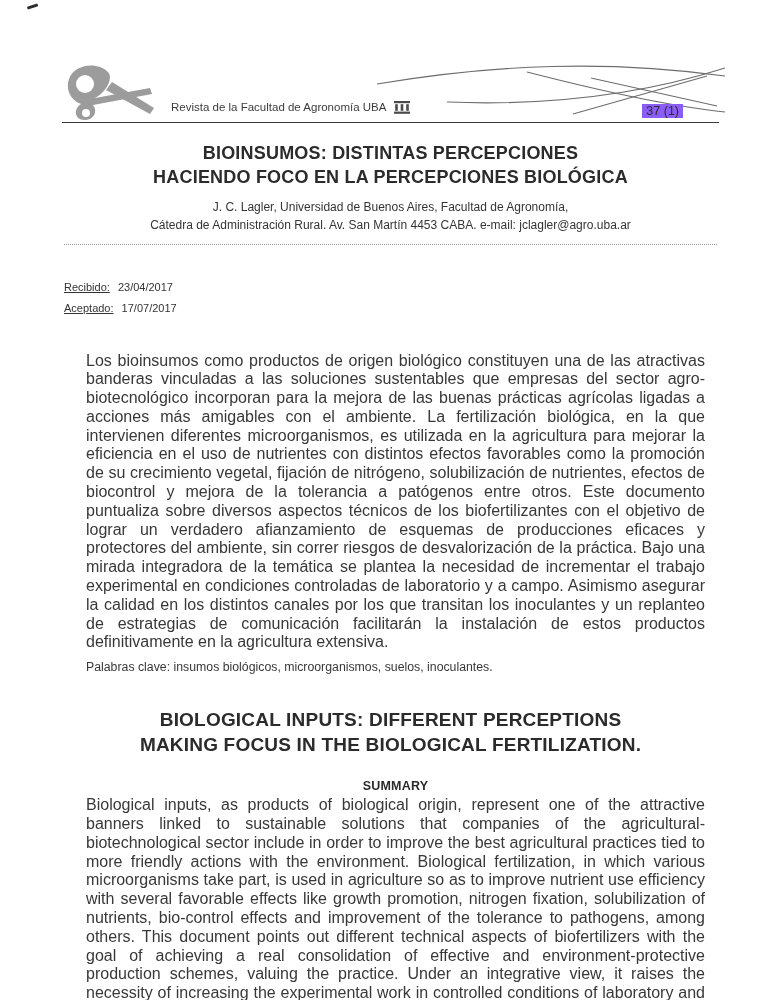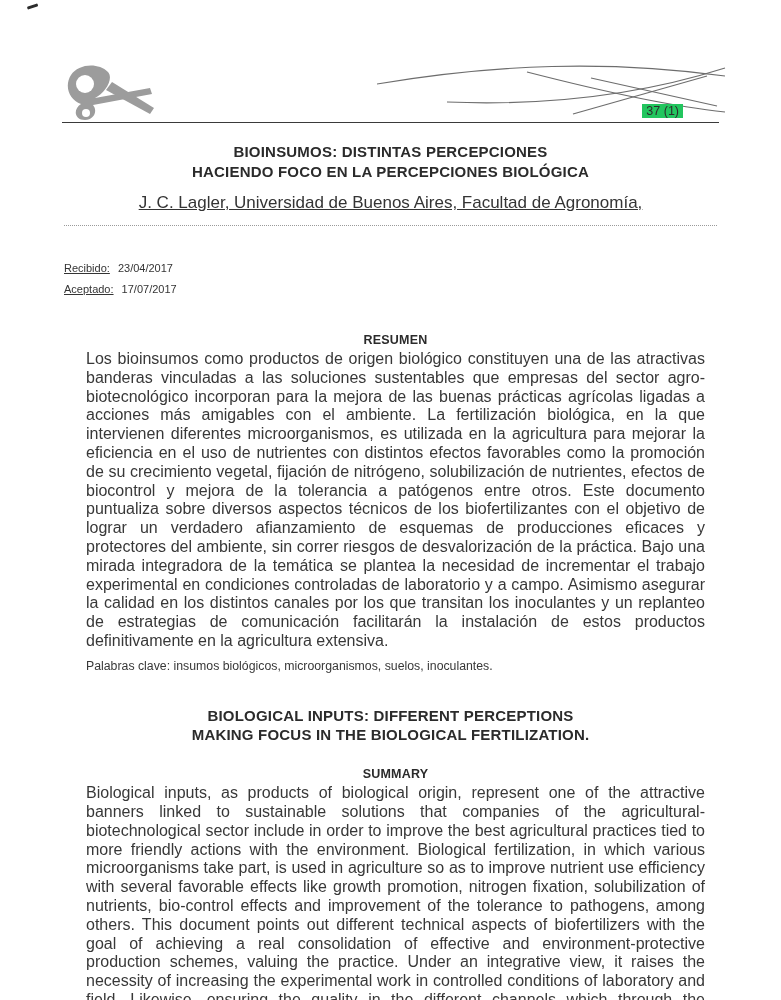--- a/index.html
+++ b/index.html
@@ -15,39 +15,39 @@
 
   
   .header { position:absolute; left:64px; right:64px; top:66px; height:62px; }
   .logo { position:absolute; left:0; top:-2px; }
   .wordmark { position:absolute; left:104px; top:-2px; font-size:27px; color:#8f8f8f; letter-spacing:0.4px; white-space:nowrap; }
   .wordmark .amp { font-weight:bold; color:#6f6f6f; }
   .wordmark .second { color:#9a9a9a; }
   .journal-sub { position:absolute; left:107px; top:34px; font-size:11.5px; color:#3d3d3d; display:flex; align-items:center; gap:7px; white-space:nowrap; }
   .swoosh { position:absolute; right:-10px; top:-6px; pointer-events:none; }
   .header-rule { position:absolute; left:-2px; right:-2px; top:56px; border-top:1.5px solid #3a3a3a; }
-  .issue { position:absolute; right:34px; top:38px; font-size:12.5px; color:#2c2c2c; background:#22c55e; padding:0 4px; }
+  .issue { position:absolute; right:34px; top:38px; font-size:12.5px; color:#2c2c2c; background:#8b5cf6; padding:0 4px; }
 
   
   .content { position:absolute; left:64px; right:64px; top:142px; }
-  .title { font-size:15px; font-weight:bold; text-align:center; line-height:1.32; color:#2b2b2b; letter-spacing:0.2px; }
-  .authors { margin-top:8px; text-align:center; font-size:17px; line-height:1.5; color:#343434;text-decoration:underline; }
+  .title { font-size:18px; font-weight:bold; text-align:center; line-height:1.32; color:#2b2b2b; letter-spacing:0.2px; }
+  .authors { margin-top:8px; text-align:center; font-size:12px; line-height:1.5; color:#343434; }
   .dotted-rule { margin-top:10px; border-top:1px dotted #9a9a9a; height:0; }
 
   .dates { margin-top:36px; font-size:11px; color:#343434; }
   .date-row + .date-row { margin-top:9px; }
   .date-label { margin-right:5px;text-decoration:underline; }
 
   .abstract { margin-top:38px; padding:0 12px 0 22px; }
   .sec-heading { font-size:12.5px; font-weight:bold; text-align:center; color:#2b2b2b; margin-bottom:3px; letter-spacing:0.2px; }
   .body-text { font-size:16px; line-height:18.8px; text-align:justify; color:#383838; }
   .keywords { margin-top:6px; font-size:12.3px; line-height:18.8px; color:#383838; }
   .kw-label-bold { font-weight:bold; }
 
-  .en-title { margin-top:30px; font-size:15px; }
+  .en-title { margin-top:30px; font-size:19px; }
   .summary-section { margin-top:22px; }
 </style>
 </head>
 <body>
 
 <div class="page">
 
   <div class="scan-artifact"></div>
 
   <header class="header">
@@ -55,20 +55,32 @@
     <svg class="logo" width="92" height="58" viewBox="0 0 92 58">
       <g fill="#9c9c9c">
         <path d="M44,8 C34,-2 14,0 7,11 C0,22 5,36 17,40 C9,45 10,56 21,56 C30,56 34,47 29,41 L88,30 L86,24 L31,34 C41,29 50,15 44,8 Z"></path>
         <circle cx="21" cy="20" r="9" fill="#ffffff"></circle>
         <circle cx="22" cy="49" r="4" fill="#ffffff"></circle>
         <path d="M48,18 L90,44 L86,50 L42,26 Z"></path>
       </g>
     </svg>
 
 
+    <div class="journal-sub">
+      <span>Revista de la Facultad de Agronomía UBA</span>
+      <svg width="18" height="14" viewBox="0 0 18 14">
+        <g fill="#4a4a4a">
+          <rect x="1" y="1" width="16" height="2.2"></rect>
+          <rect x="2.2" y="4.2" width="2.6" height="6.6"></rect>
+          <rect x="7.7" y="4.2" width="2.6" height="6.6"></rect>
+          <rect x="13.2" y="4.2" width="2.6" height="6.6"></rect>
+          <rect x="1" y="11.6" width="16" height="2.2"></rect>
+        </g>
+      </svg>
+    </div>
 
     <svg class="swoosh" width="350" height="64" viewBox="0 0 350 64">
       <g stroke="#6d6d6d" stroke-width="1.2" fill="none">
         <path d="M0,24 C120,4 230,0 348,16"></path>
         <path d="M70,42 C170,46 260,36 348,8"></path>
         <path d="M150,12 C220,30 290,46 348,52"></path>
         <path d="M196,54 L330,16"></path>
         <path d="M214,18 L340,46"></path>
       </g>
     </svg>
@@ -79,37 +91,37 @@
 
   <main class="content">
 
     <h1 class="title">
       <div>BIOINSUMOS: DISTINTAS PERCEPCIONES</div>
       <div>HACIENDO FOCO EN LA PERCEPCIONES BIOLÓGICA</div>
     </h1>
 
     <div class="authors">
       <div>J. C. Lagler, Universidad de Buenos Aires, Facultad de Agronomía,</div>
+      <div>Cátedra de Administración Rural. Av. San Martín 4453 CABA. e-mail: jclagler@agro.uba.ar</div>
     </div>
 
     <div class="dotted-rule"></div>
 
     <div class="dates">
       <div class="date-row">
         <span class="date-label">Recibido:</span>
         <span class="date-value">23/04/2017</span>
       </div>
       <div class="date-row">
         <span class="date-label">Aceptado:</span>
         <span class="date-value">17/07/2017</span>
       </div>
     </div>
 
     <section class="abstract">
-      <h2 class="sec-heading">RESUMEN</h2>
       <p class="body-text">Los bioinsumos como productos de origen biológico constituyen una de las atractivas banderas vinculadas a las soluciones sustentables que empresas del sector agro-biotecnológico incorporan para la mejora de las buenas prácticas agrícolas ligadas a acciones más amigables con el ambiente. La fertilización biológica, en la que intervienen diferentes microorganismos, es utilizada en la agricultura para mejorar la eficiencia en el uso de nutrientes con distintos efectos favorables como la promoción de su crecimiento vegetal, fijación de nitrógeno, solubilización de nutrientes, efectos de biocontrol y mejora de la tolerancia a patógenos entre otros. Este documento puntualiza sobre diversos aspectos técnicos de los biofertilizantes con el objetivo de lograr un verdadero afianzamiento de esquemas de producciones eficaces y protectores del ambiente, sin correr riesgos de desvalorización de la práctica. Bajo una mirada integradora de la temática se plantea la necesidad de incrementar el trabajo experimental en condiciones controladas de laboratorio y a campo. Asimismo asegurar la calidad en los distintos canales por los que transitan los inoculantes y un replanteo de estrategias de comunicación facilitarán la instalación de estos productos definitivamente en la agricultura extensiva.</p>
       <p class="keywords">
         <span>Palabras clave:</span>
         <span>insumos biológicos, microorganismos, suelos, inoculantes.</span>
       </p>
     </section>
 
     <h2 class="title en-title">
       <div>BIOLOGICAL INPUTS: DIFFERENT PERCEPTIONS</div>
       <div>MAKING FOCUS IN THE BIOLOGICAL FERTILIZATION.</div>

